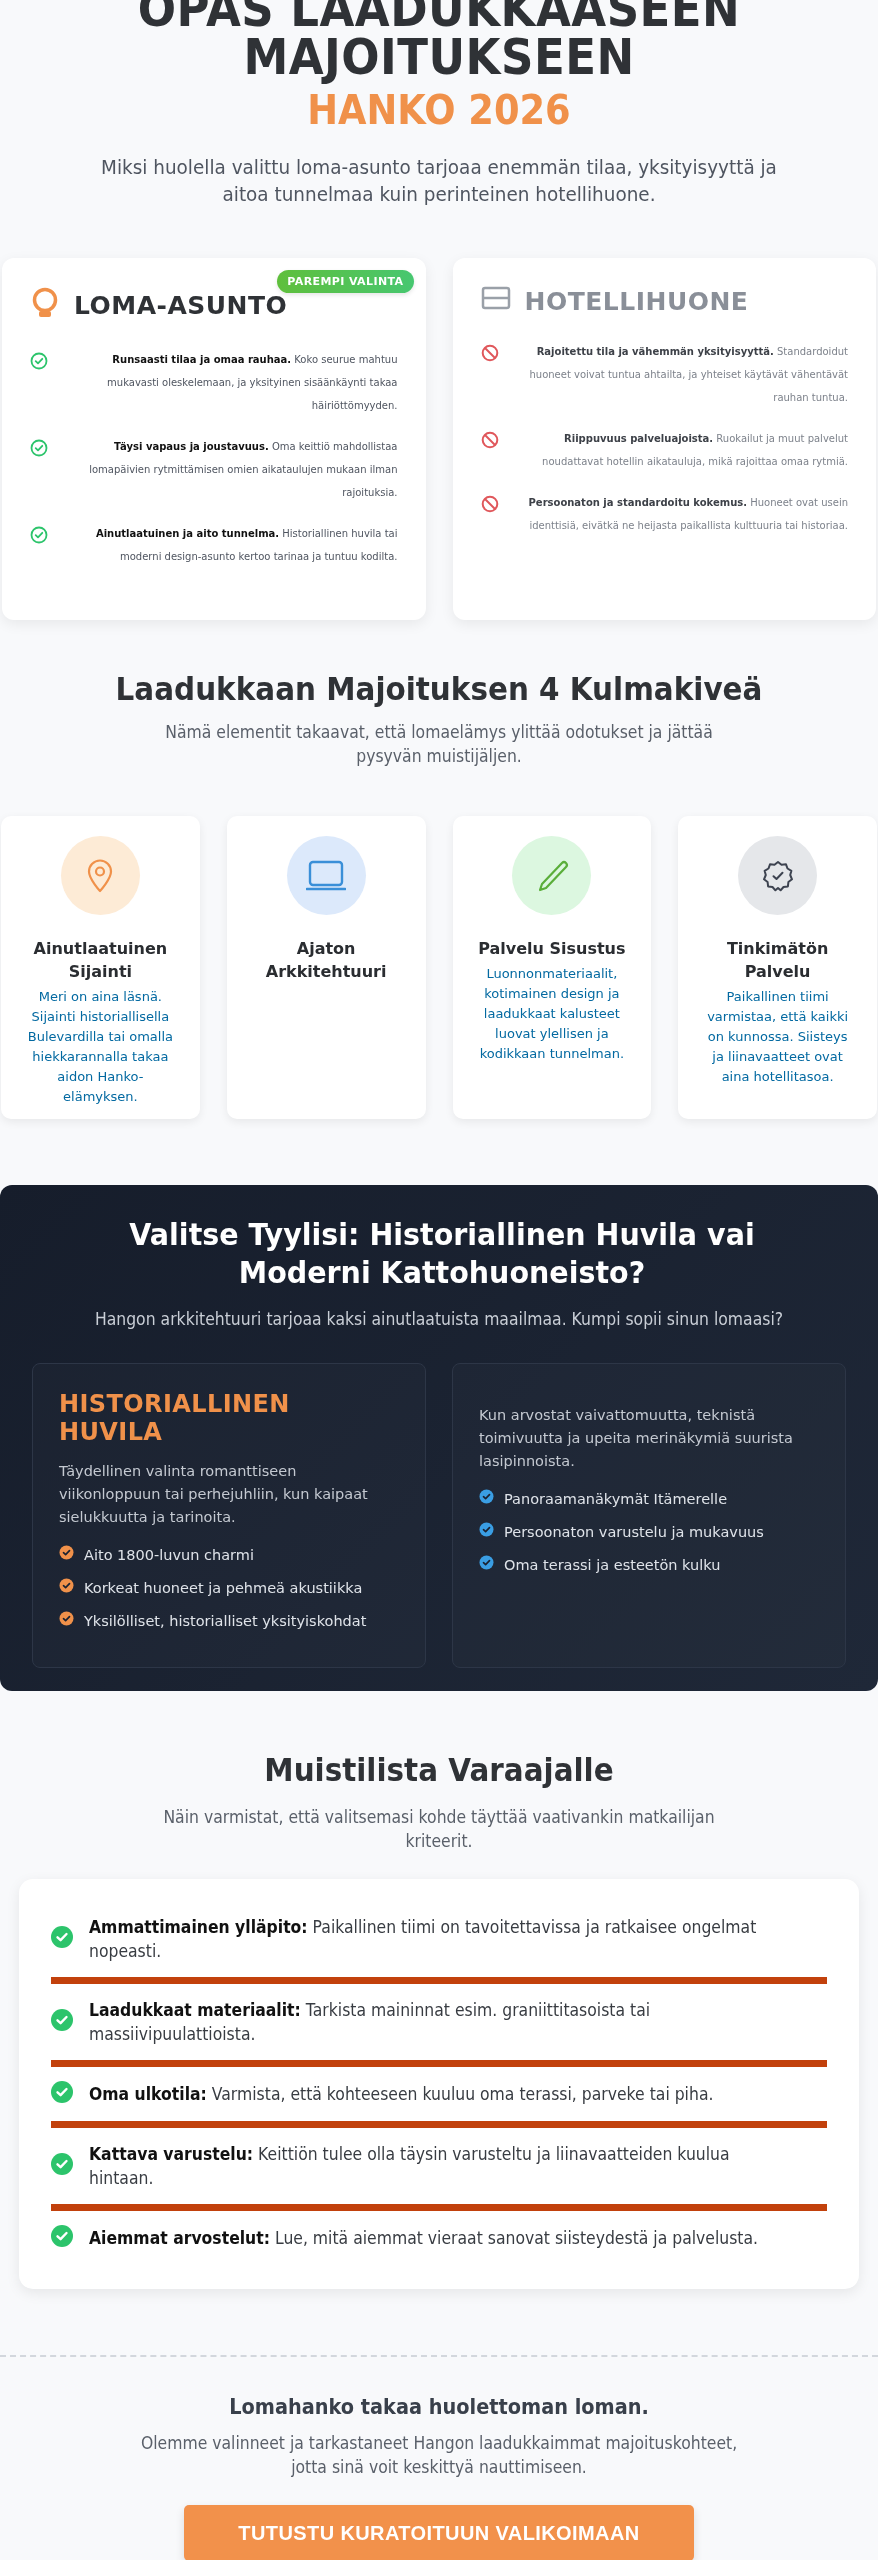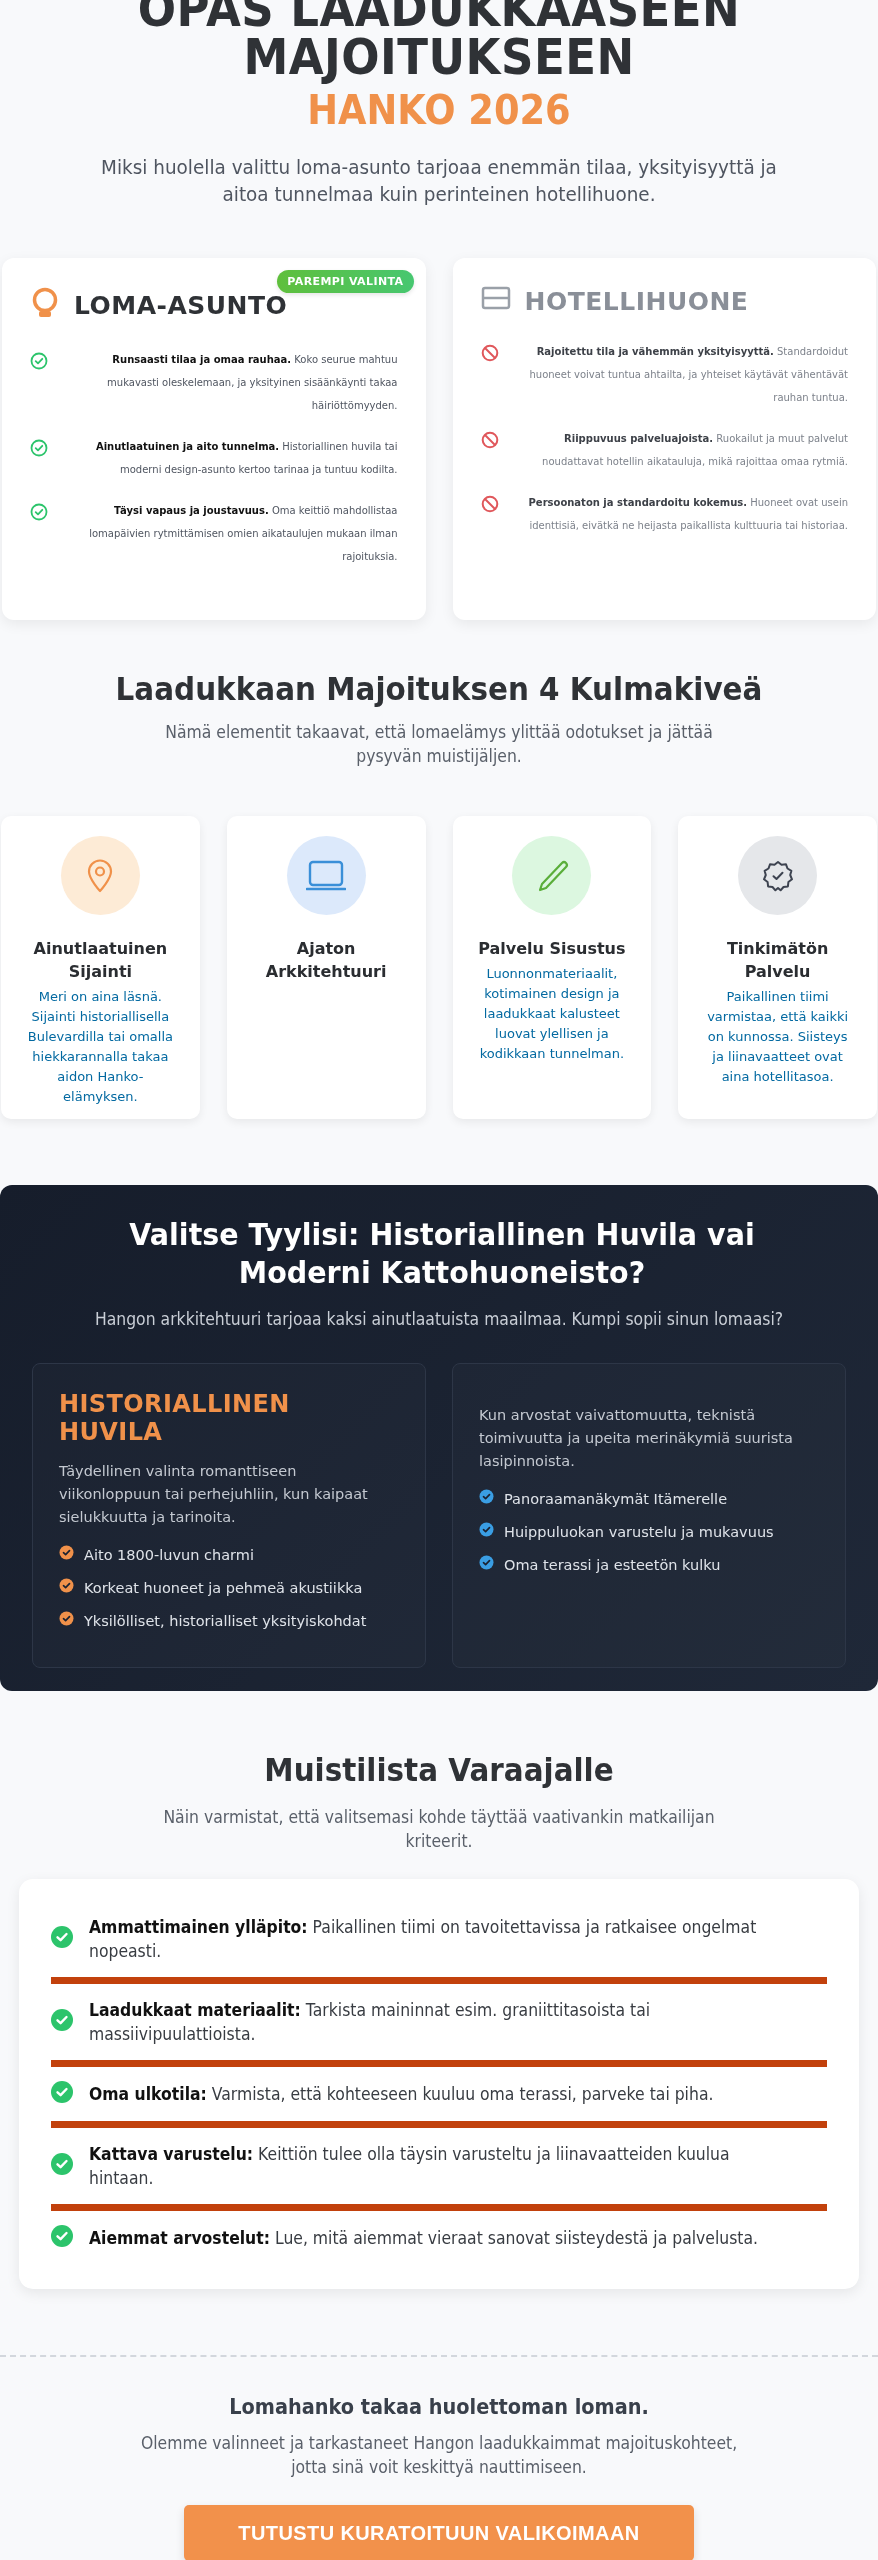--- a/index.html
+++ b/index.html
@@ -99,28 +99,28 @@
             <circle cx="9" cy="9" r="7.5" fill="none" stroke="#2cc46b" stroke-width="1.8"></circle>
             <path d="M5.7 9.2 L8 11.4 L12.3 6.8" fill="none" stroke="#2cc46b" stroke-width="1.8" stroke-linecap="round" stroke-linejoin="round"></path>
           </svg></span>
       <p><b>Runsaasti tilaa ja omaa rauhaa.</b><span> Koko seurue mahtuu mukavasti oleskelemaan, ja yksityinen sisäänkäynti takaa häiriöttömyyden.</span></p>
     </div>
     <div class="citem">
       <span class="ic"><svg width="18" height="18" viewBox="0 0 18 18">
             <circle cx="9" cy="9" r="7.5" fill="none" stroke="#2cc46b" stroke-width="1.8"></circle>
             <path d="M5.7 9.2 L8 11.4 L12.3 6.8" fill="none" stroke="#2cc46b" stroke-width="1.8" stroke-linecap="round" stroke-linejoin="round"></path>
           </svg></span>
-      <p><b>Ainutlaatuinen ja aito tunnelma.</b><span> Historiallinen huvila tai moderni design-asunto kertoo tarinaa ja tuntuu kodilta.</span></p>
+      <p><b>Täysi vapaus ja joustavuus.</b><span> Oma keittiö mahdollistaa lomapäivien rytmittämisen omien aikataulujen mukaan ilman rajoituksia.</span></p>
     </div>
     <div class="citem">
       <span class="ic"><svg width="18" height="18" viewBox="0 0 18 18">
             <circle cx="9" cy="9" r="7.5" fill="none" stroke="#2cc46b" stroke-width="1.8"></circle>
             <path d="M5.7 9.2 L8 11.4 L12.3 6.8" fill="none" stroke="#2cc46b" stroke-width="1.8" stroke-linecap="round" stroke-linejoin="round"></path>
           </svg></span>
-      <p><b>Täysi vapaus ja joustavuus.</b><span> Oma keittiö mahdollistaa lomapäivien rytmittämisen omien aikataulujen mukaan ilman rajoituksia.</span></p>
+      <p><b>Ainutlaatuinen ja aito tunnelma.</b><span> Historiallinen huvila tai moderni design-asunto kertoo tarinaa ja tuntuu kodilta.</span></p>
     </div>
   </div>
 
   <div class="ccard bad">
     <div class="head">
       <span>
         <svg width="30" height="26" viewBox="0 0 30 26">
             <rect x="2" y="2" width="26" height="20" rx="2" fill="none" stroke="#9aa0a8" stroke-width="2.5"></rect>
             <line x1="2" y1="12" x2="28" y2="12" stroke="#9aa0a8" stroke-width="2.5"></line>
           </svg>
@@ -235,21 +235,21 @@
                 <circle cx="7.5" cy="7.5" r="7" fill="#3a9ee4"></circle>
                 <path d="M4.5 7.7 L6.6 9.6 L10.5 5.6" fill="none" stroke="#1b2231" stroke-width="1.7" stroke-linecap="round" stroke-linejoin="round"></path>
               </svg></span>
             <span>Panoraamanäkymät Itämerelle</span>
           </li>
         <li>
             <span><svg width="15" height="15" viewBox="0 0 15 15">
                 <circle cx="7.5" cy="7.5" r="7" fill="#3a9ee4"></circle>
                 <path d="M4.5 7.7 L6.6 9.6 L10.5 5.6" fill="none" stroke="#1b2231" stroke-width="1.7" stroke-linecap="round" stroke-linejoin="round"></path>
               </svg></span>
-            <span>Huippuluokan varustelu ja mukavuus</span>
+            <span>Persoonaton varustelu ja mukavuus</span>
           </li>
         <li>
             <span><svg width="15" height="15" viewBox="0 0 15 15">
                 <circle cx="7.5" cy="7.5" r="7" fill="#3a9ee4"></circle>
                 <path d="M4.5 7.7 L6.6 9.6 L10.5 5.6" fill="none" stroke="#1b2231" stroke-width="1.7" stroke-linecap="round" stroke-linejoin="round"></path>
               </svg></span>
             <span>Oma terassi ja esteetön kulku</span>
           </li>
       </ul>
     </div>

